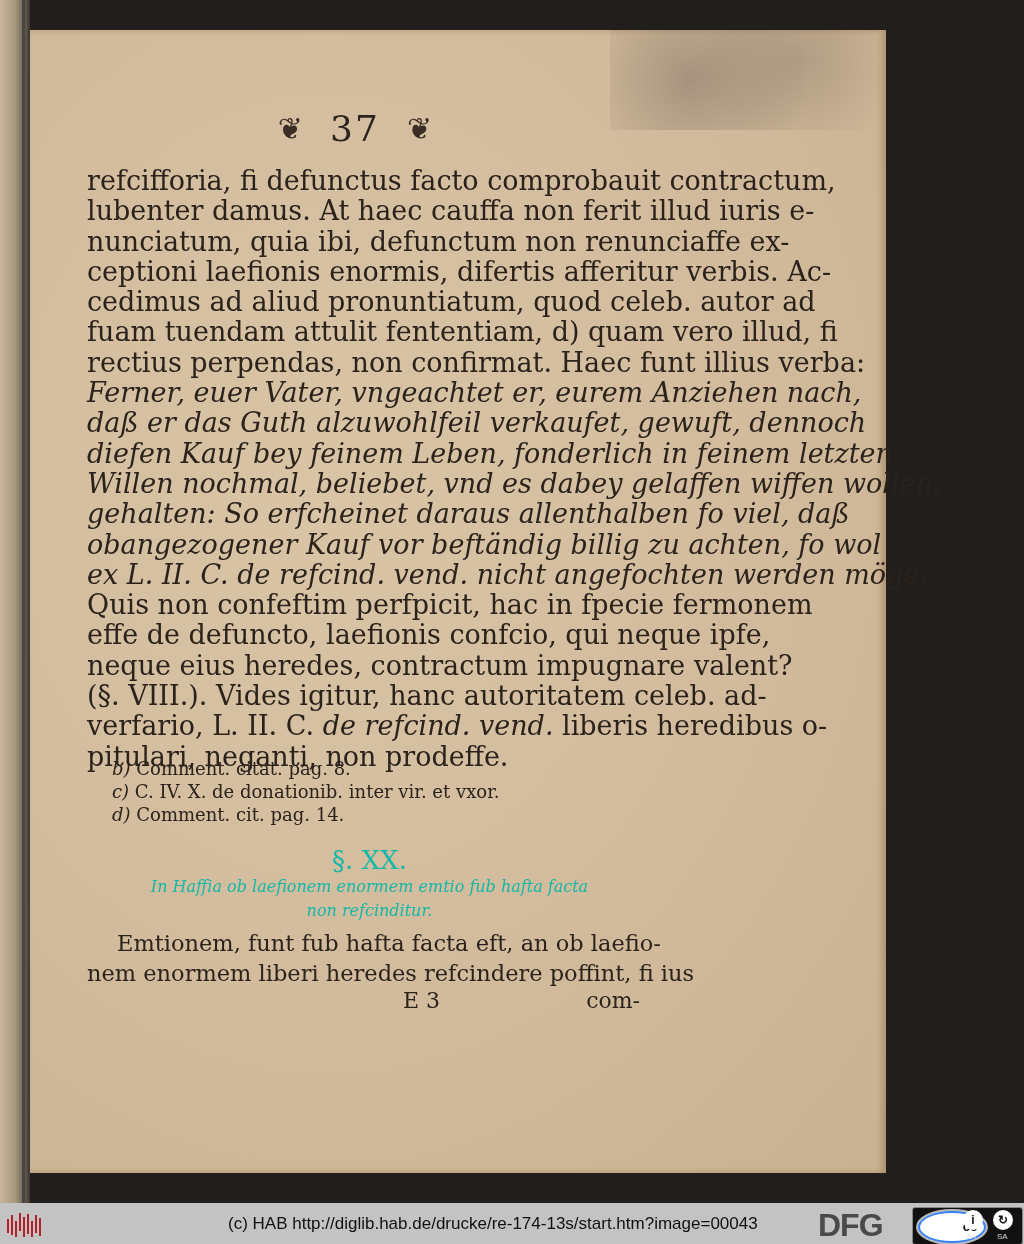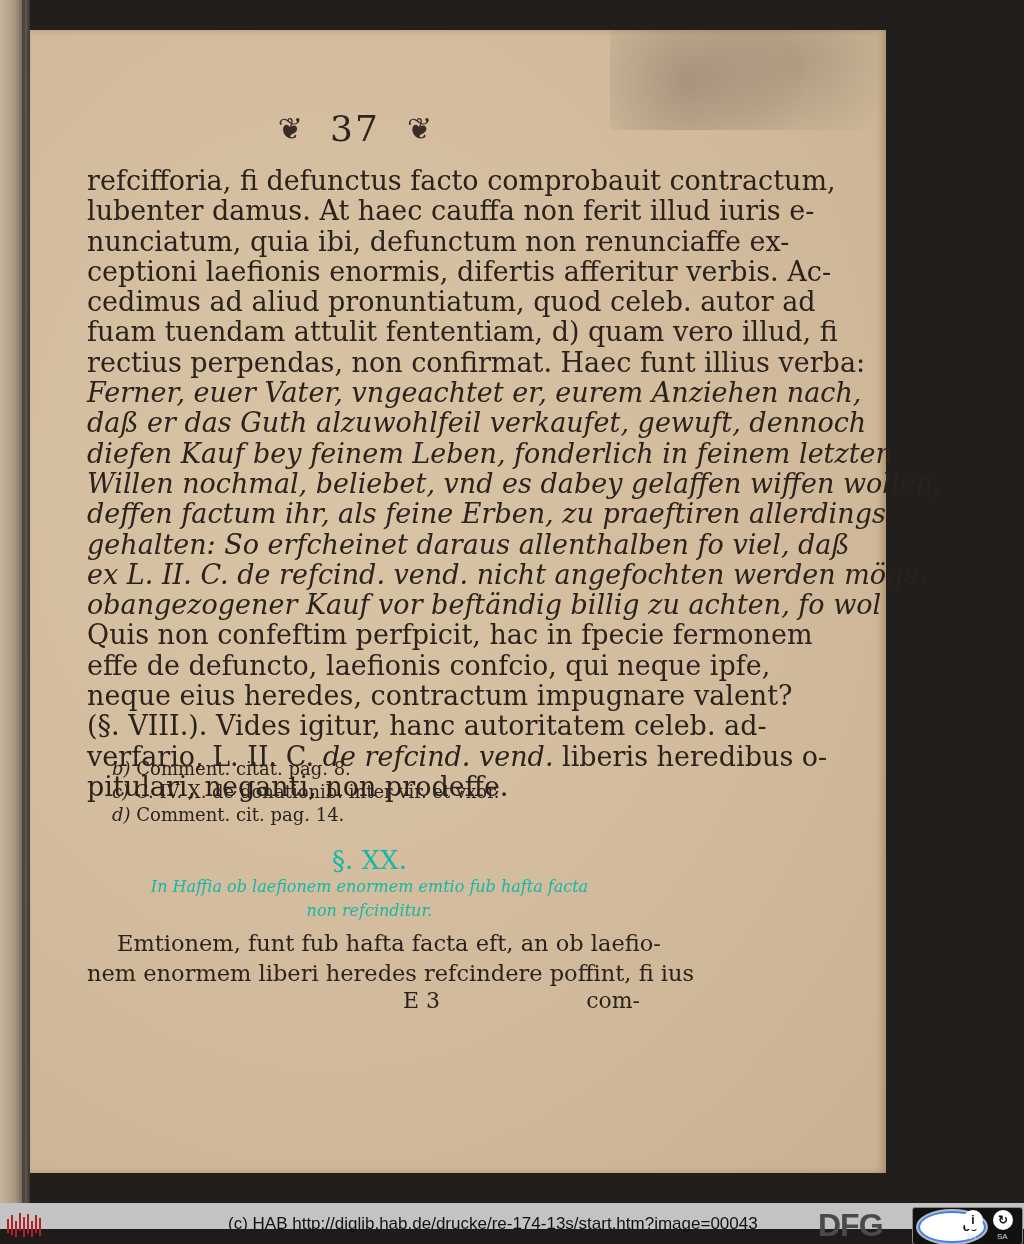--- a/index.html
+++ b/index.html
@@ -22,21 +22,21 @@
   .last { text-align-last:left; }
   .fn { position:absolute; left:88px; top:757px; width:470px; color:#2b221c; font-size:18px; line-height:23px;margin-left:24px; }
   .fn .line { text-align-last:left; }
   .sec { position:absolute; left:87px; top:845px; width:565px; color:#14b8a6; text-align:center; }
   .sec-num { font-size:26px; line-height:30px; }
   .sec-title { font-style:italic; font-size:16px; line-height:24px;text-align:center; }
   .cont { position:absolute; left:87px; top:928px; width:565px; color:#2b221c; font-size:22.5px; line-height:30px; }
   .sig { position:absolute; top:988px; left:87px; width:565px; font-size:22px; color:#2b221c; }
   .sig .s { position:absolute; left:316px; }
   .sig .c { position:absolute; right:12px; }
-  .footer { position:absolute; left:0; top:1203px; width:1024px; height:26px; background:#c3c3c3; }
+  .footer { position:absolute; left:0; top:1203px; width:1024px; height:41px; background:#c3c3c3; }
   .hab-logo { position:absolute; left:5px; top:6px; width:40px; height:30px; }
   .credit { position:absolute; left:228px; top:11px; font-family:"Liberation Sans", sans-serif; font-size:17px; color:#111; }
   .dfg { position:absolute; left:818px; top:4px; font-family:"Liberation Sans", sans-serif; font-weight:bold; font-size:32px; color:#4a4a4a; letter-spacing:-1px; }
   .cc { position:absolute; left:912px; top:4px; width:109px; height:36px; background:#111; border-radius:3px; border:1px solid #888; }
   .cc-main { position:absolute; left:5px; top:3px; width:28px; height:28px; border-radius:50%; background:#fff; border:2px solid #3b82f6; box-shadow:0 0 0 2px #bbb; font-family:"Liberation Sans", sans-serif; font-weight:bold; font-size:13px; line-height:28px; text-align:center; color:#111;padding-left:36px; }
   .cc-by, .cc-sa { position:absolute; top:2px; width:20px; height:20px; border-radius:50%; background:#fff; color:#111; font-family:"Liberation Sans", sans-serif; font-weight:bold; font-size:12px; line-height:20px; text-align:center; }
   .cc-by { left:50px; } .cc-sa { left:80px; }
   .cc-lbl { position:absolute; top:24px; font-family:"Liberation Sans", sans-serif; font-size:8px; color:#ddd; }
   .cc-lbl.by { left:54px; } .cc-lbl.sa { left:84px; }
 </style>
@@ -60,24 +60,23 @@
   <span class="line">lubenter damus.   At haec cauffa non ferit illud iuris e-</span>
   <span class="line">nunciatum, quia ibi, defunctum non renunciaffe ex-</span>
   <span class="line">ceptioni laefionis enormis, difertis afferitur verbis.   Ac-</span>
   <span class="line">cedimus ad aliud pronuntiatum, quod celeb. autor ad</span>
   <span class="line">fuam tuendam attulit fententiam, d) quam vero illud, fi</span>
   <span class="line">rectius perpendas, non confirmat.  Haec funt illius verba:</span>
   <span class="line it">Ferner, euer Vater, vngeachtet er, eurem Anziehen nach,</span>
   <span class="line it">daß er das Guth alzuwohlfeil verkaufet, gewuft, dennoch</span>
   <span class="line it">diefen Kauf bey feinem Leben, fonderlich in feinem letzten</span>
   <span class="line it">Willen nochmal, beliebet, vnd es dabey gelaffen wiffen wollen,</span>
-  <span class="line it">deffen factum ihr, als feine Erben, zu praeftiren allerdings</span>
   <span class="line it">gehalten:  So erfcheinet daraus allenthalben fo viel, daß</span>
+  <span class="line it">obangezogener Kauf vor beftändig billig zu achten, fo wol</span>
   <span class="line it">ex L. II. C. de refcind. vend. nicht angefochten werden möge.</span>
-  <span class="line it">obangezogener Kauf vor beftändig billig zu achten, fo wol</span>
   <span class="line">Quis non confeftim perfpicit, hac in fpecie fermonem</span>
   <span class="line">effe de defuncto, laefionis confcio, qui neque ipfe,</span>
   <span class="line">neque eius heredes, contractum impugnare valent?</span>
   <span class="line">(§. VIII.).  Vides igitur, hanc autoritatem celeb. ad-</span>
   <span class="line"><span>verfario, L. II. C. </span><span class="it">de refcind. vend.</span><span> liberis heredibus o-</span></span>
   <span class="line last">pitulari, neganti, non prodeffe.</span>
 </div>
 
 <div class="fn">
   <span class="line"><span class="it">b)</span> <span>Comment. citat. pag. 8.</span></span>

